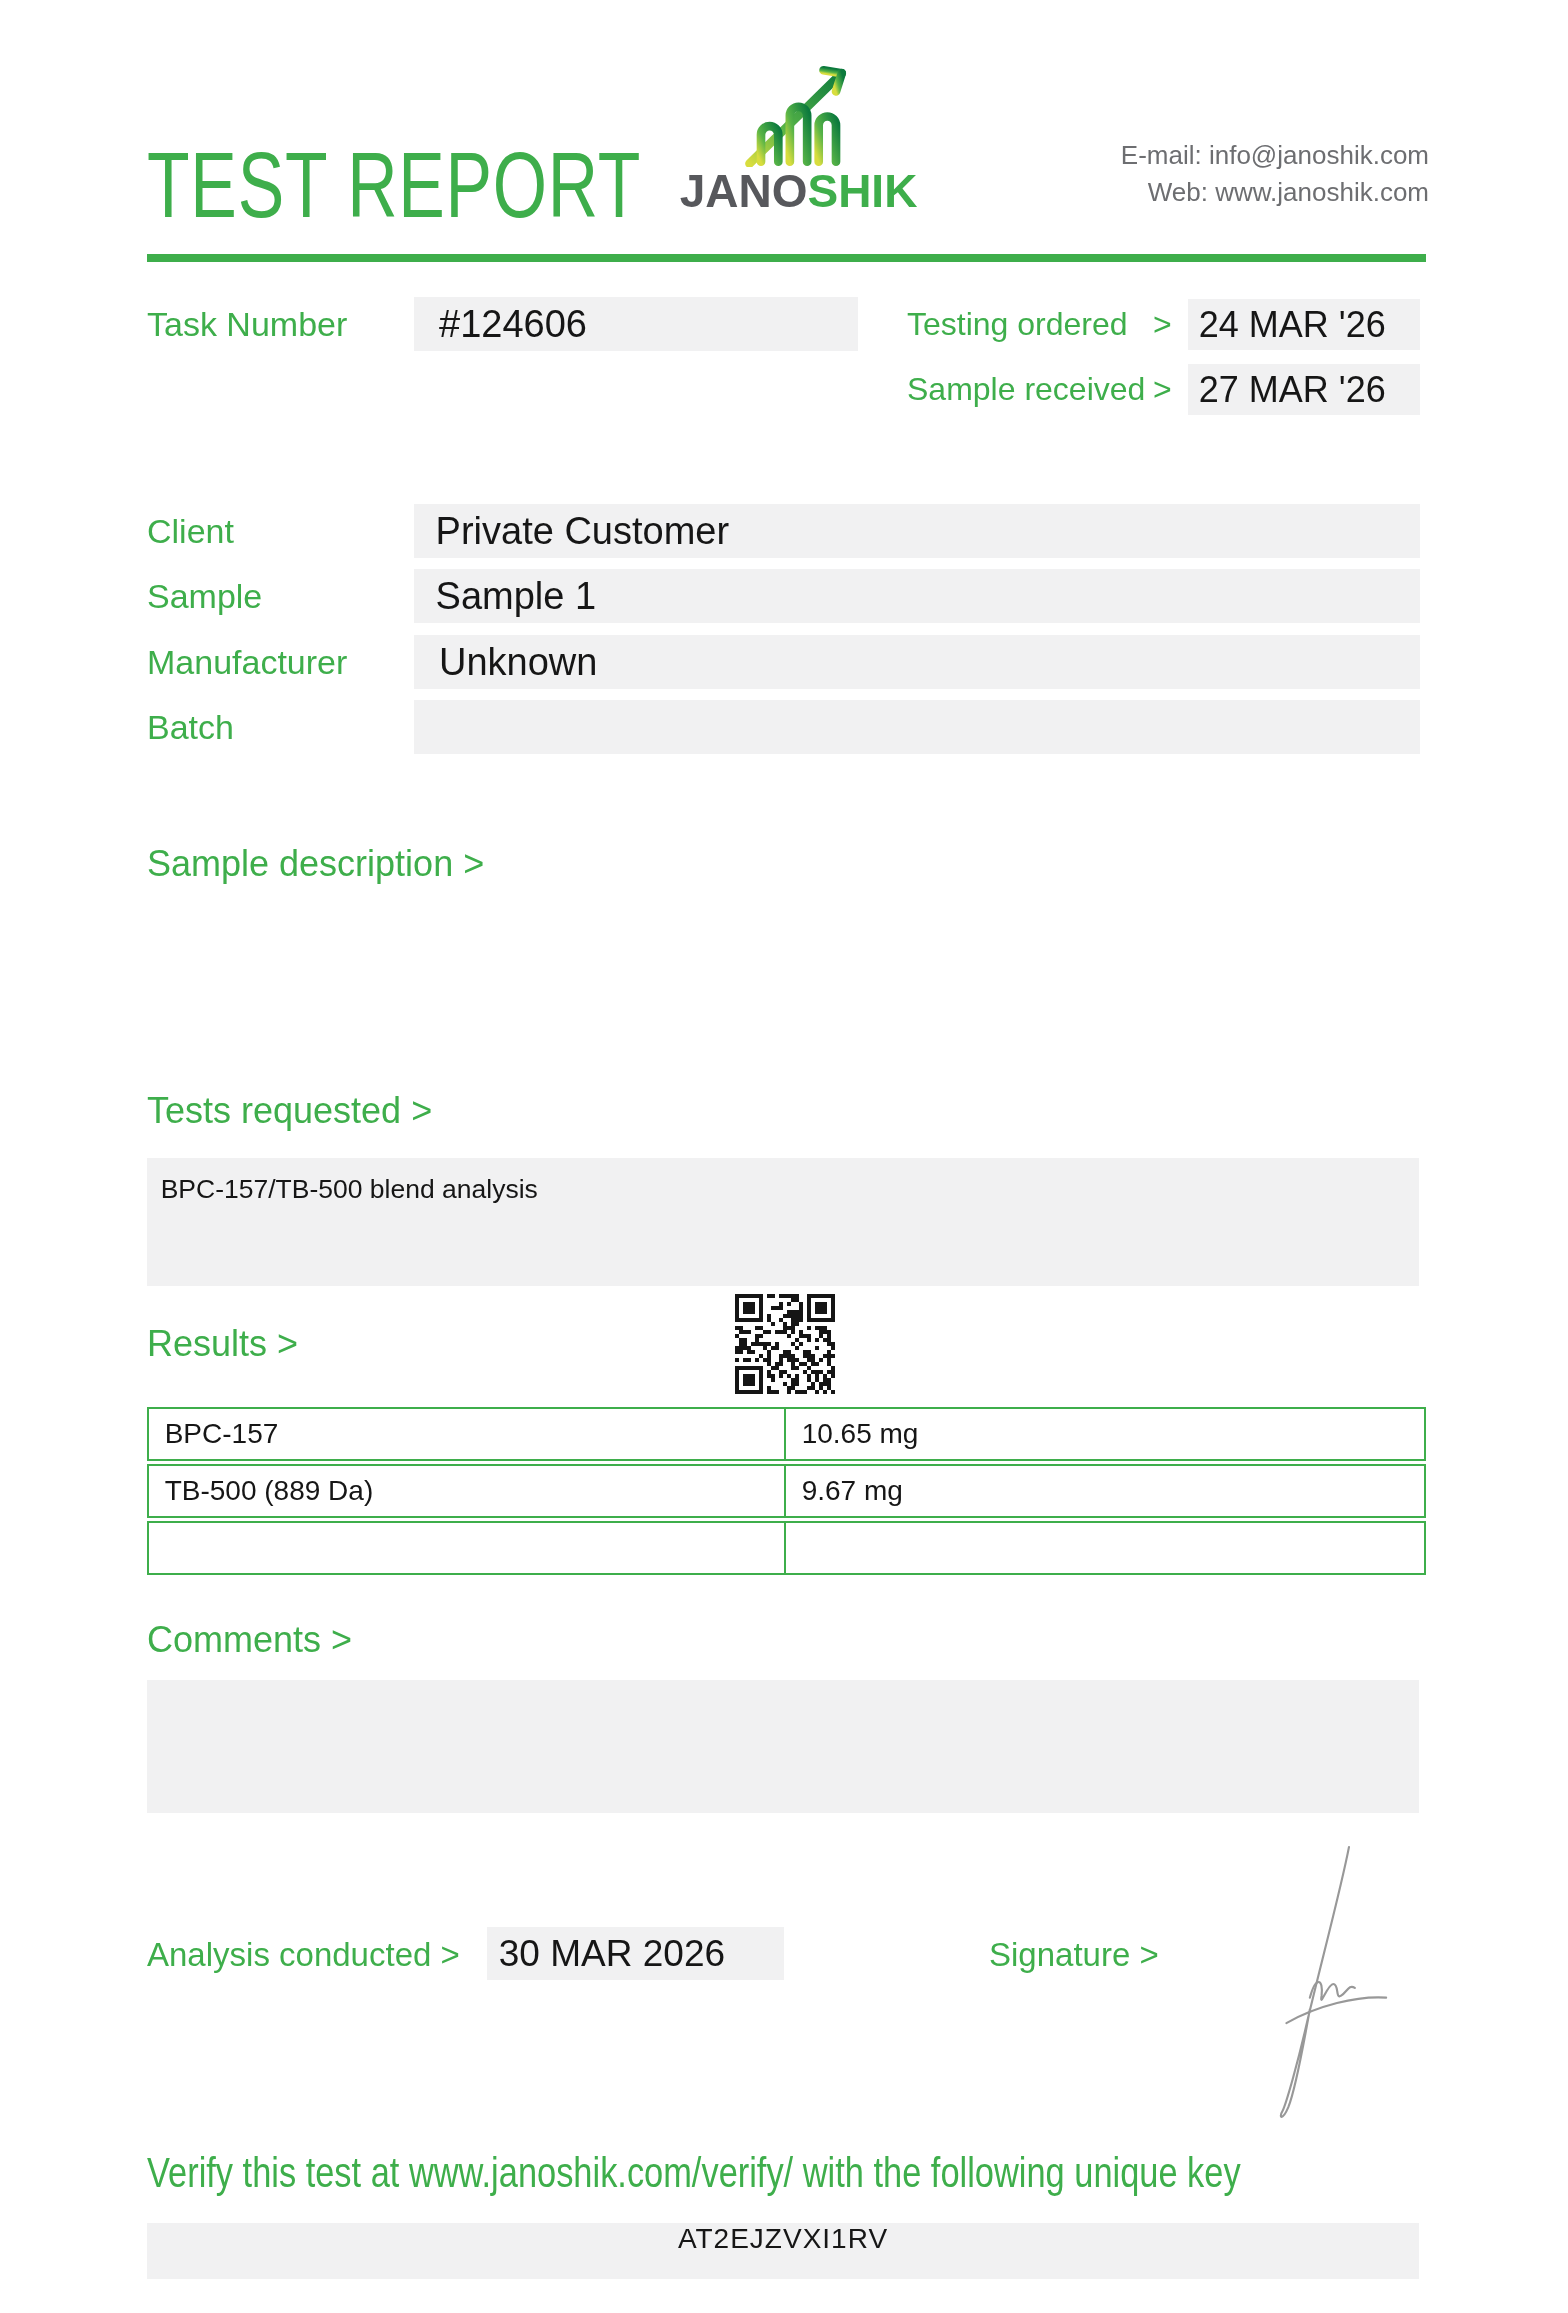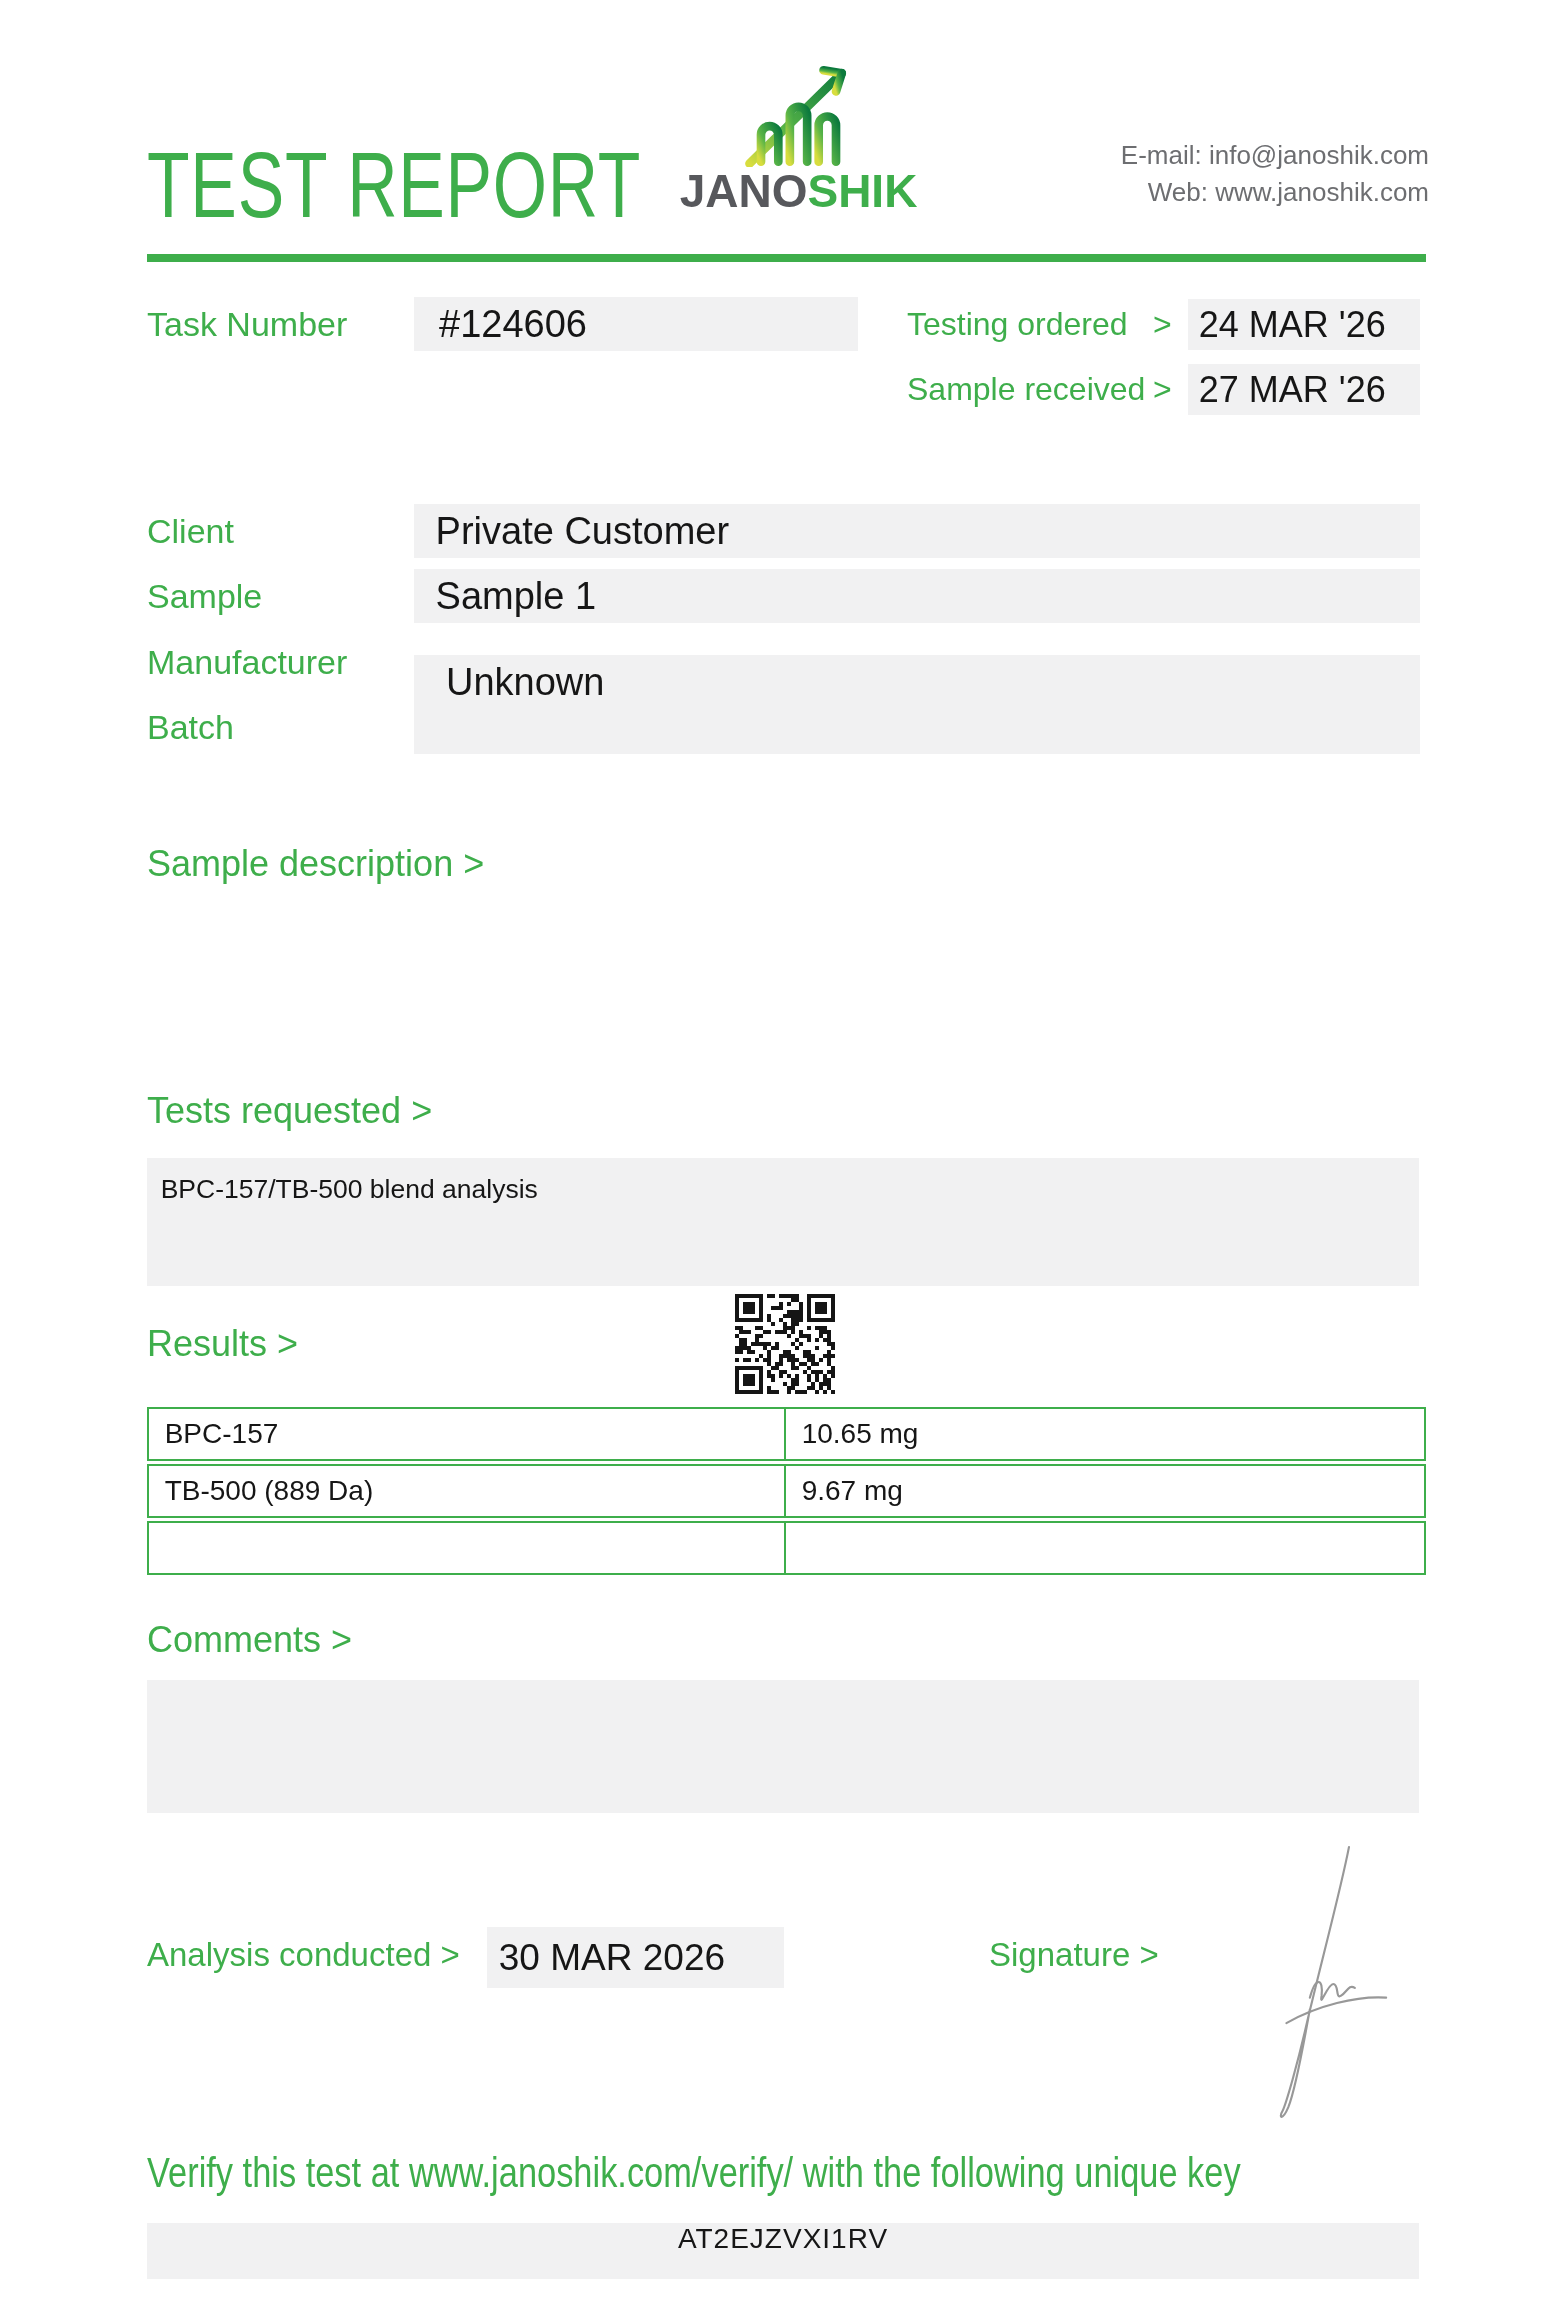--- a/index.html
+++ b/index.html
@@ -101,21 +101,21 @@
   <div class="gbox vcenter" style="left:414px;top:504px;width:1006px;height:54px;padding-left:21.6px;">
     <span class="val">Private Customer</span>
   </div>
 
   <div class="glabel vcenter" style="left:147px;top:569px;height:54px;">Sample</div>
   <div class="gbox vcenter" style="left:414px;top:569px;width:1006px;height:54px;padding-left:21.6px;">
     <span class="val">Sample 1</span>
   </div>
 
   <div class="glabel vcenter" style="left:147px;top:635px;height:54px;">Manufacturer</div>
-  <div class="gbox vcenter" style="left:414px;top:635px;width:1006px;height:54px;padding-left:32px;margin-top:20px;">
+  <div class="gbox vcenter" style="left:414px;top:635px;width:1006px;height:54px;padding-left:25px;">
     <span class="val">Unknown</span>
   </div>
 
   <div class="glabel vcenter" style="left:147px;top:700px;height:54px;">Batch</div>
   <div class="gbox vcenter" style="left:414px;top:700px;width:1006px;height:54px;padding-left:21.6px;">
     <span class="val"></span>
   </div>
 
   <div class="heading" style="top:843px;">Sample description &gt;</div>
 
@@ -439,21 +439,21 @@
       <div class="rcell-r"></div>
     </div>
   </div>
 
   <div class="heading" style="top:1619px;">Comments &gt;</div>
   <div class="gbox" style="left:147px;top:1680px;width:1272px;height:133px;">
     <div class="boxtext"></div>
   </div>
 
   <div class="glabel vcenter" style="left:147px;top:1929px;height:51px;font-size:33px;">Analysis conducted &gt;</div>
-  <div class="gbox vcenter" style="left:487px;top:1927px;width:297px;height:61px;padding-left:11.8px;">
+  <div class="gbox vcenter" style="left:487px;top:1927px;width:297px;height:53px;padding-left:11.8px;">
     <span class="val" style="font-size:37px;">30 MAR 2026</span>
   </div>
 
   <div class="glabel vcenter" style="left:989px;top:1929px;height:51px;font-size:33px;">Signature &gt;</div>
   <svg class="sig" viewBox="0 0 135 290">
     <g fill="none" stroke="#8d8d8d" stroke-width="2.2" stroke-linecap="round" opacity="0.9">
       <path d="M92,6 C84,48 62,130 48,190 C40,225 28,268 24,276 C20,283 24,286 30,272 C38,252 46,205 52,172"></path>
       <path d="M52,160 C58,138 66,140 64,158 C62,172 70,146 76,146 C82,146 78,162 84,158 C90,154 92,146 98,150"></path>
       <path d="M28,186 C60,168 100,158 130,160"></path>
     </g>

